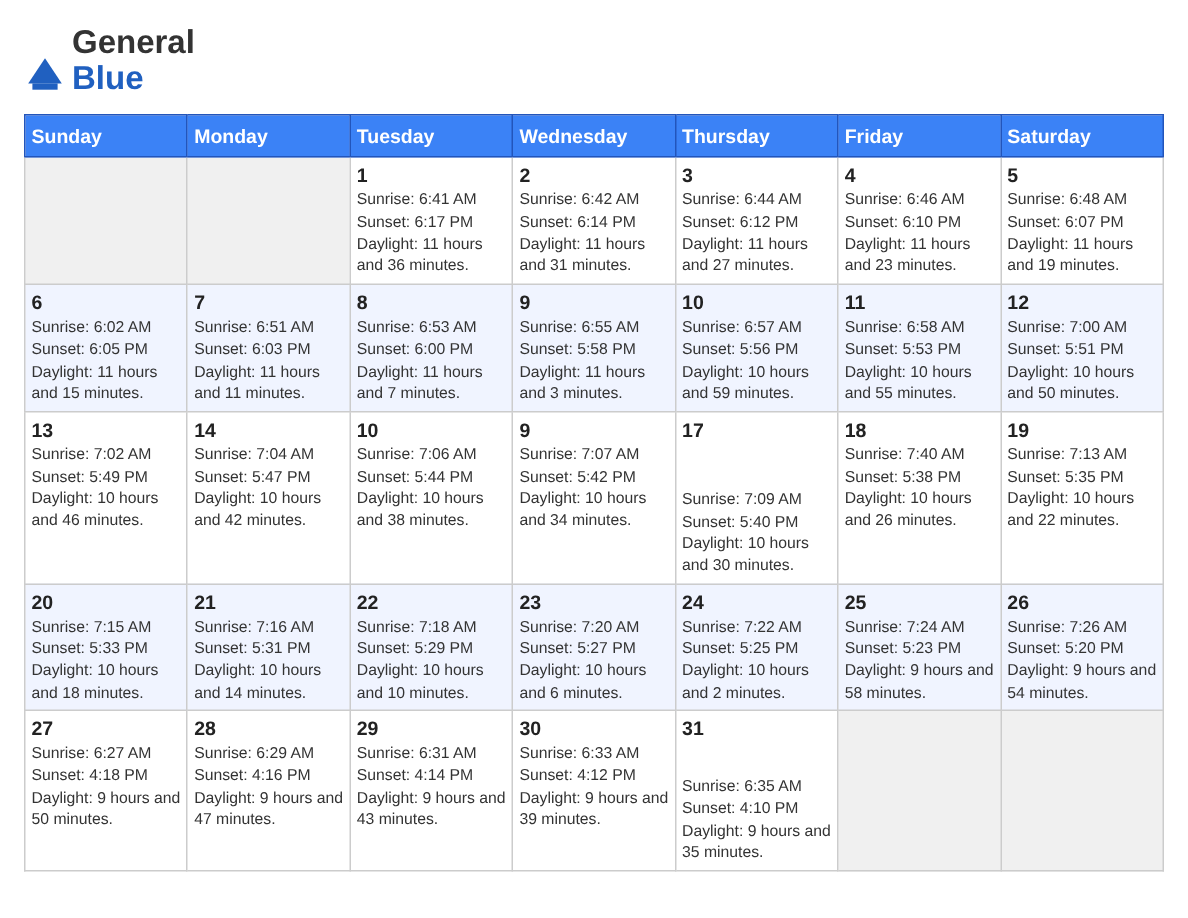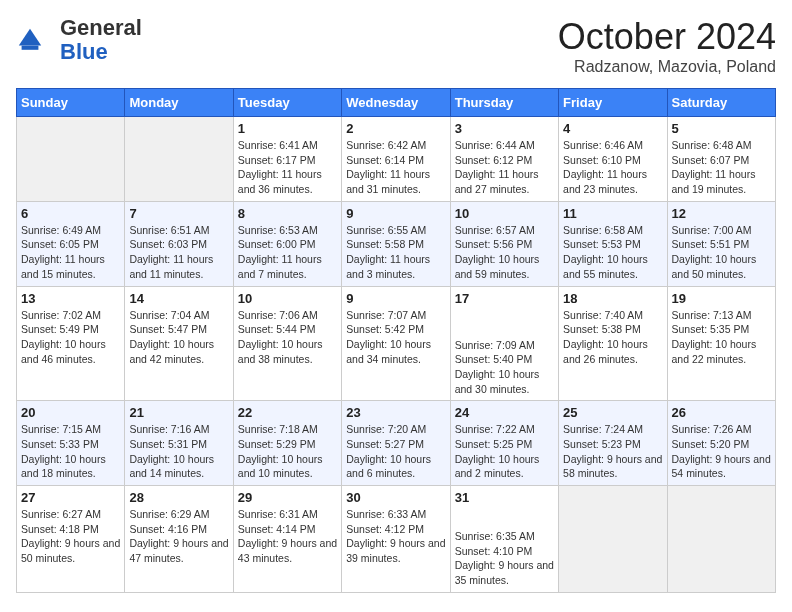--- a/index.html
+++ b/index.html
@@ -11,22 +11,22 @@
       padding: 16px;
     }
     .header {
       display: flex;
       justify-content: space-between;
       align-items: flex-start;
       margin-bottom: 12px;
     }
     .logo {
       display: flex;
-      align-items: center;
-      gap: 16px;
+      align-items: flex-end;
+      gap: 4px;
     }
     .logo-text {
       font-size: 22px;
       font-weight: bold;
       line-height: 1.1;
     }
     .logo-general { color: #333; }
     .logo-blue { color: #2060c0; }
     .logo-icon {
       width: 28px;
@@ -97,24 +97,20 @@
   <div class="logo">
     <svg class="logo-icon" viewBox="0 0 40 40" xmlns="http://www.w3.org/2000/svg">
       <polygon points="20,4 36,28 4,28" fill="#2060c0"></polygon>
       <rect x="8" y="28" width="24" height="6" fill="#2060c0"></rect>
     </svg>
     <div class="logo-text">
       <span class="logo-general">General</span><br>
       <span class="logo-blue">Blue</span>
     </div>
   </div>
-  <div class="title-block">
-    <div class="month-title">October 2024</div>
-    <div class="location">Radzanow, Mazovia, Poland</div>
-  </div>
 </div>
 
 <table>
   <thead>
     <tr>
     <th>Sunday</th>
         <th>Monday</th>
         <th>Tuesday</th>
         <th>Wednesday</th>
         <th>Thursday</th>
@@ -153,21 +149,21 @@
         <td>
           <span class="day-num">5</span>
           <div class="cell-text" style="white-space: pre-line;">Sunrise: 6:48 AM
 Sunset: 6:07 PM
 Daylight: 11 hours and 19 minutes.</div>
         </td>
       </tr>
       <tr>
         <td>
           <span class="day-num">6</span>
-          <div class="cell-text" style="white-space: pre-line;">Sunrise: 6:49 AM
+          <div class="cell-text" style="white-space: pre-line;">Sunrise: 6:02 AM
 Sunset: 6:05 PM
 Daylight: 11 hours and 15 minutes.</div>
         </td>
         <td>
           <span class="day-num">7</span>
           <div class="cell-text" style="white-space: pre-line;">Sunrise: 6:51 AM
 Sunset: 6:03 PM
 Daylight: 11 hours and 11 minutes.</div>
         </td>
         <td>

